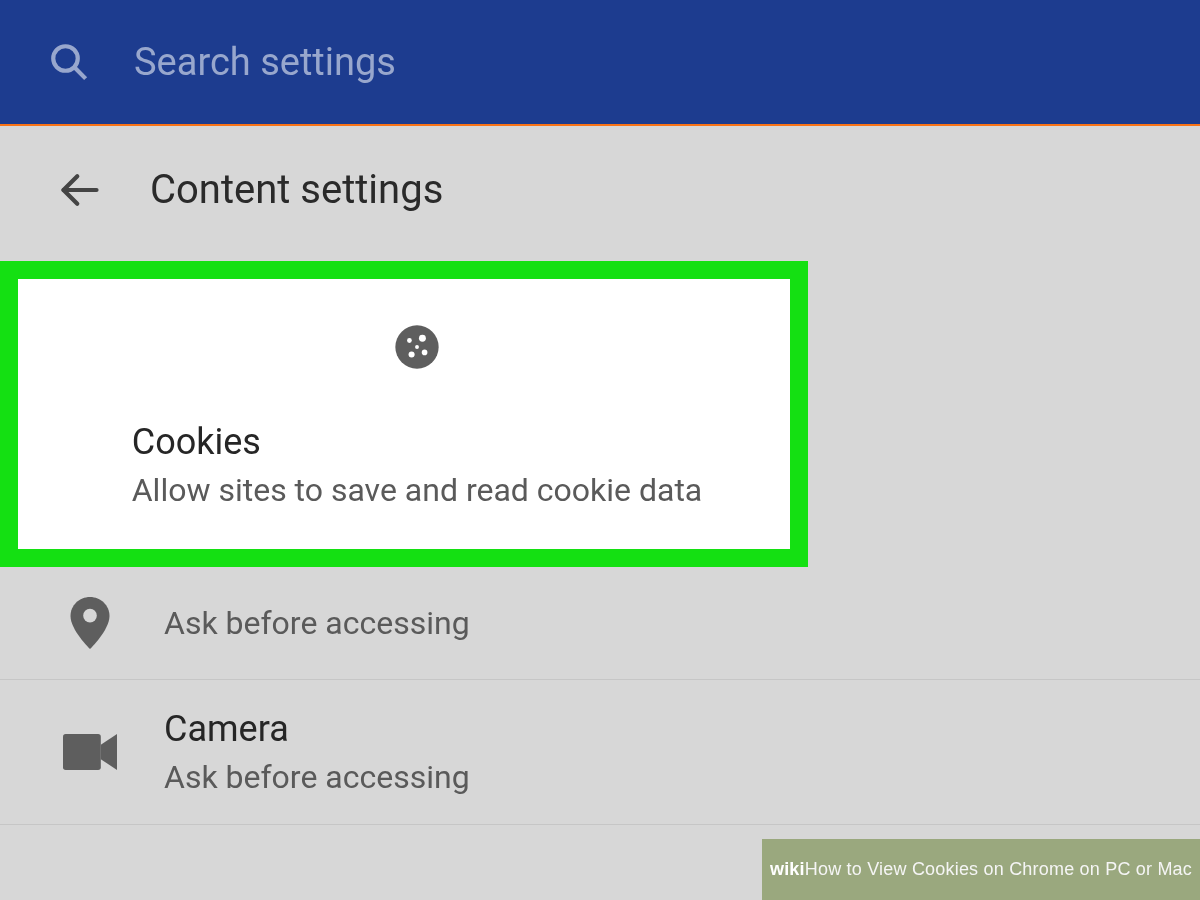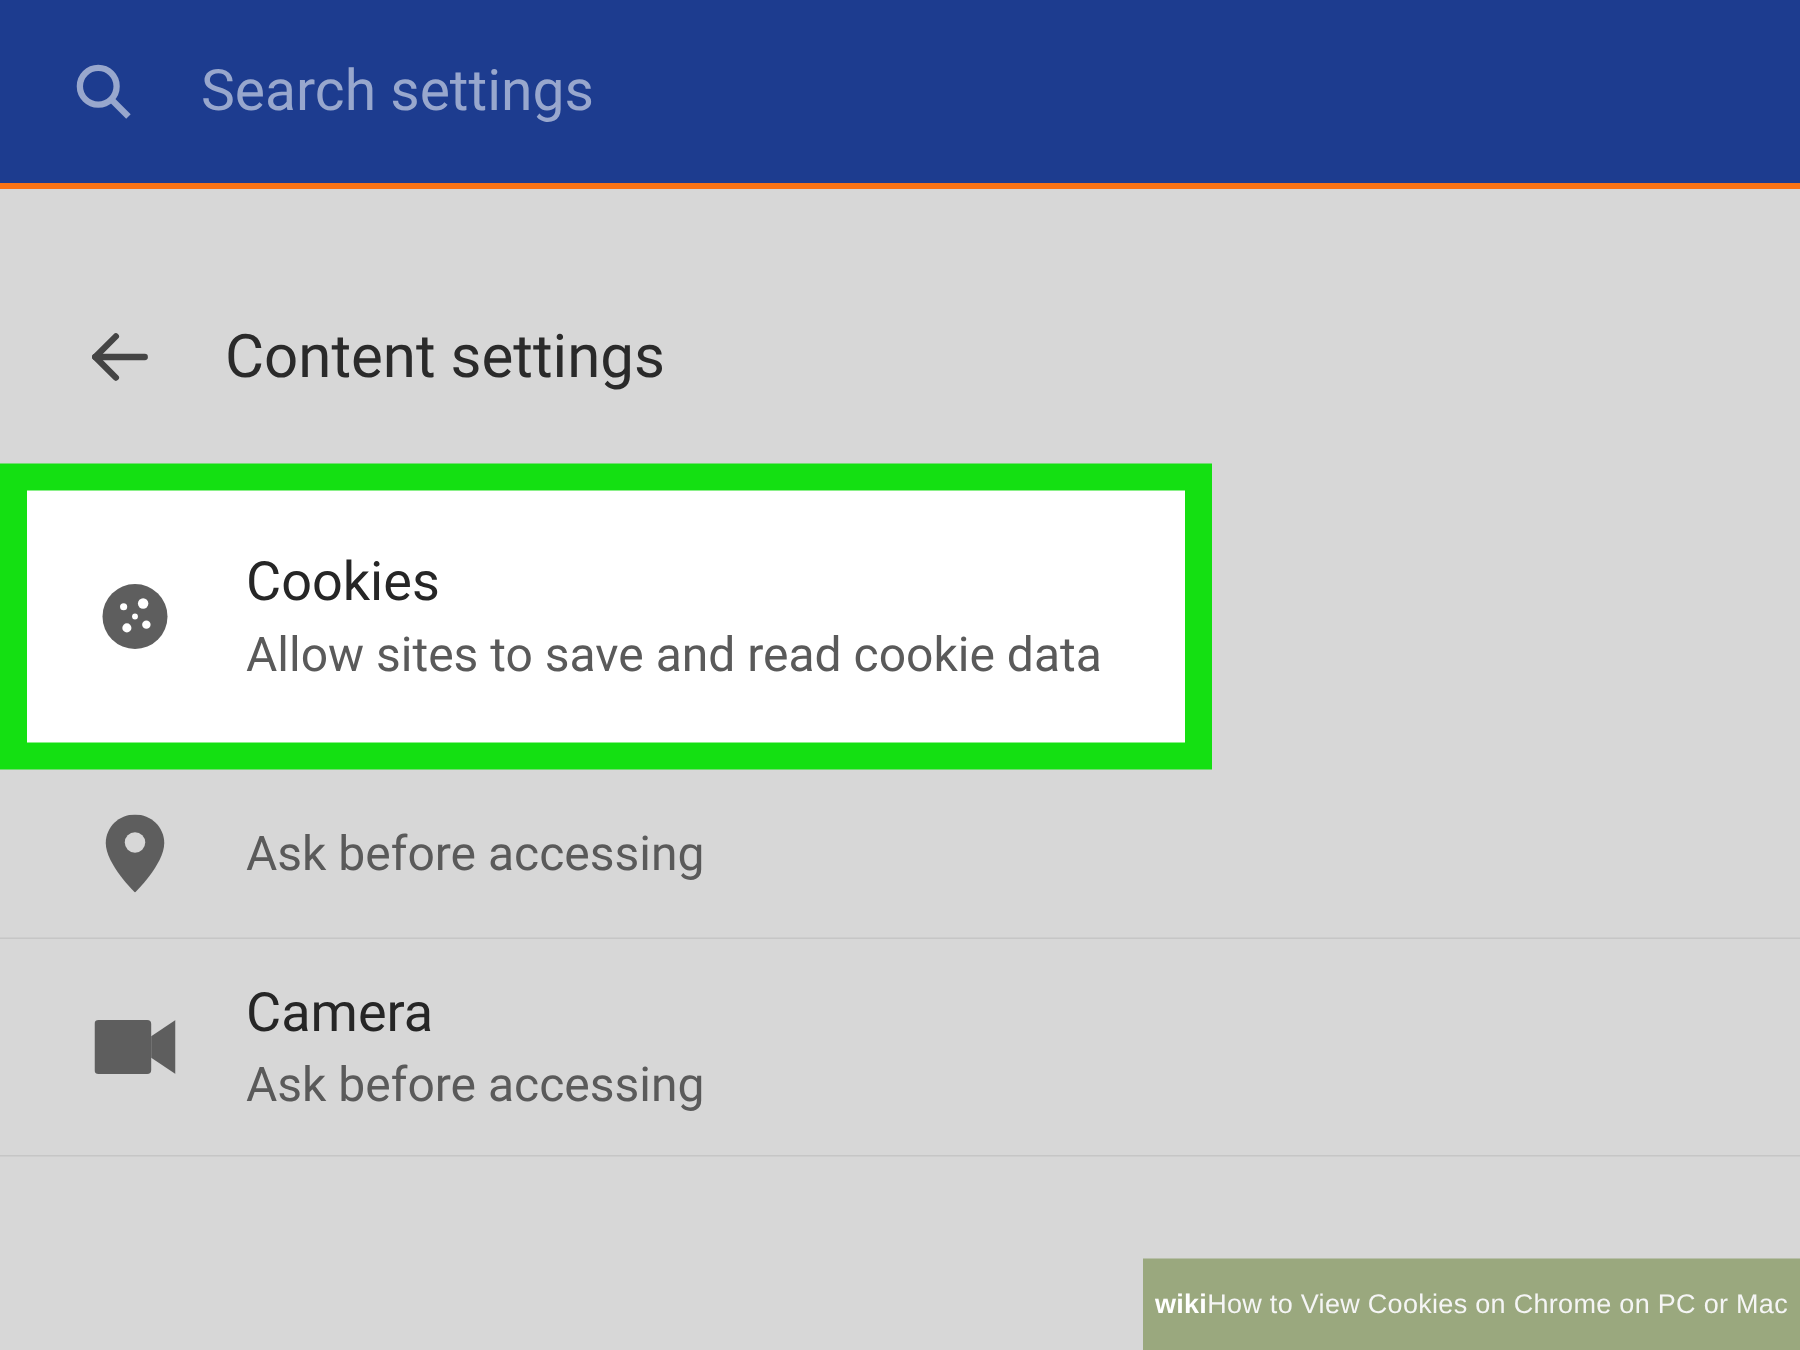--- a/index.html
+++ b/index.html
@@ -11,21 +11,21 @@
     overflow: hidden;
     position: relative;
   }
   .search-bar {
     background: #1d3c8f;
     height: 126px;
     display: flex;
     align-items: center;
     padding-left: 48px;
     gap: 44px;
-    border-bottom: 4px solid #f97316;
+    border-bottom: 2px solid #f97316;
   }
   .search-icon svg {
     width: 42px;
     height: 42px;
     display: block;
   }
   .search-placeholder {
     color: #98a7cd;
     font-size: 38px;
     font-weight: 400;
@@ -33,21 +33,20 @@
   .content {
     background: #d7d7d7;
     padding-top: 40px;
   }
   .page-header {
     display: flex;
     align-items: center;
     gap: 48px;
     padding-left: 58px;
     padding-bottom: 48px;
-    margin-top: 48px;
   }
   .back-arrow svg {
     width: 44px;
     height: 44px;
     display: block;
   }
   .page-title {
     font-size: 40px;
     color: #2a2a2a;
     font-weight: 400;
@@ -62,20 +61,21 @@
     display: flex;
     align-items: center;
     gap: 46px;
     padding: 28px 18px 28px 62px;
     border-bottom: 1px solid #c6c6c6;
   }
   .row.highlighted {
     background: #ffffff;
     border-bottom: none;
     padding: 40px 18px 40px 44px;
+    flex-direction: column;
   }
   .row-icon {
     width: 56px;
     height: 56px;
     flex: 0 0 56px;
     display: flex;
     align-items: center;
     justify-content: center;
   }
   .row-icon svg { display: block; }

